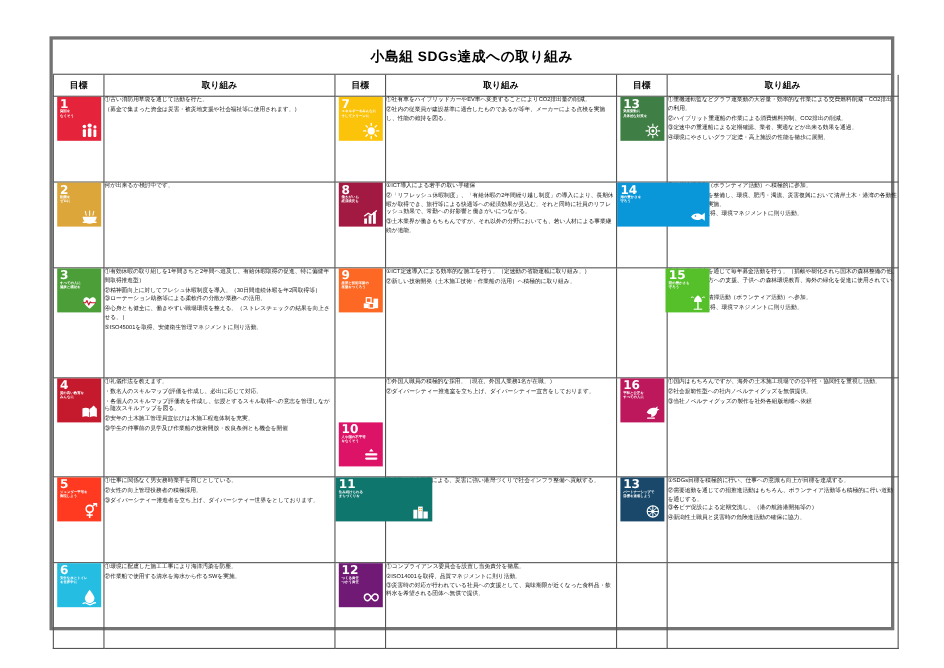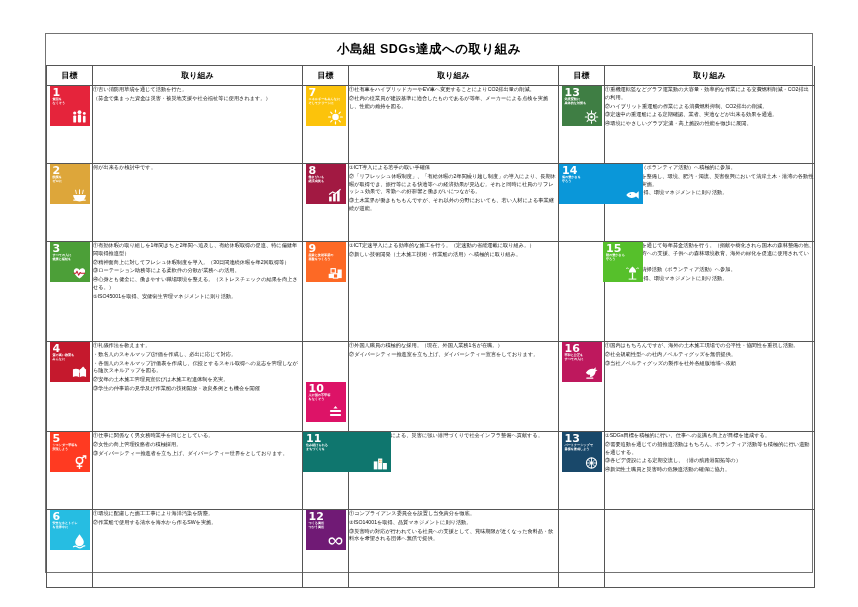--- a/index.html
+++ b/index.html
@@ -19,21 +19,21 @@
     width: 858px;
     height: 607px;
     box-sizing: border-box;
   }
   .sheet {
     position: absolute;
     left: 45px;
     top: 33px;
     width: 768px;
     height: 540px;
-    border: 1px solid #737373;
+    border: 3px solid #737373;
     box-sizing: border-box;
     background: #fff;
   }
   .title-bar {
     height: 31px;
     border-bottom: 1px solid #555;
     display: flex;
     align-items: center;
     justify-content: center;
   }

